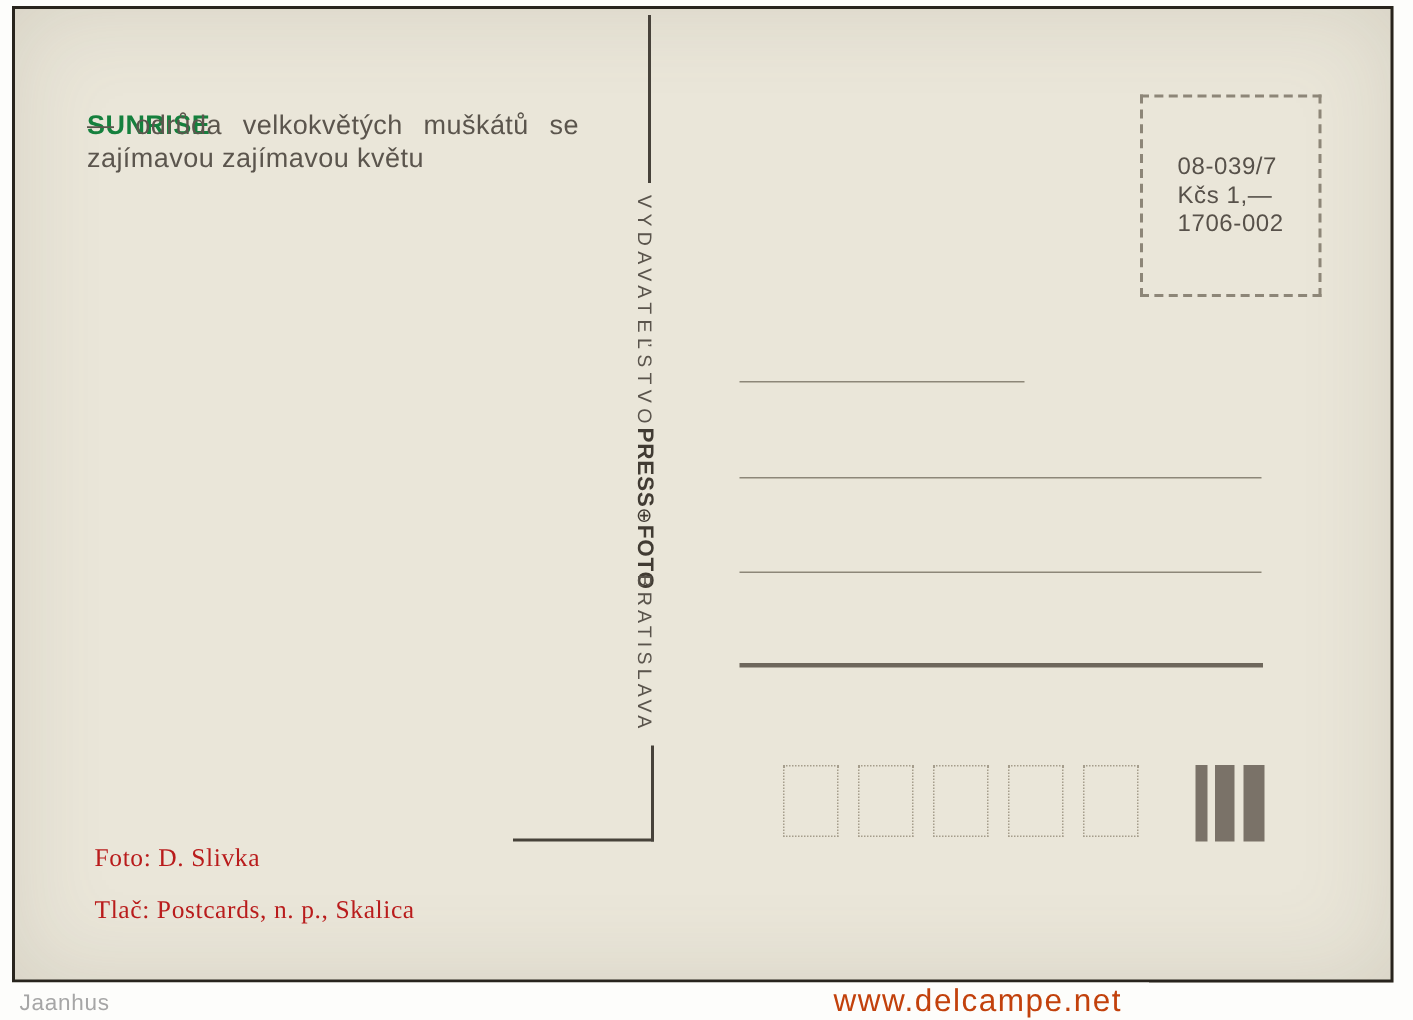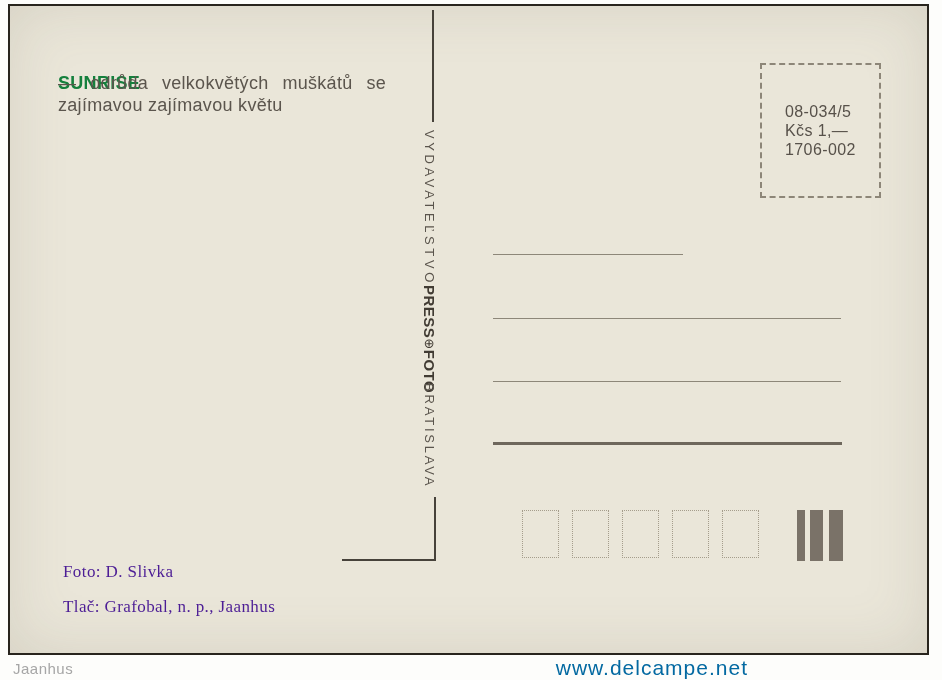--- a/index.html
+++ b/index.html
@@ -61,52 +61,52 @@
 
   
   .pbox{top:504px;width:37px;height:48px;border:1px dotted #a59d8c;box-sizing:border-box;}
   .pbox.b1{left:512px}.pbox.b2{left:562px}.pbox.b3{left:612px}.pbox.b4{left:662px}.pbox.b5{left:712px}
   .bar{top:504px;height:51px;background:#7a7268;}
   .bar.r1{left:787px;width:8px;}
   .bar.r2{left:800px;width:13px;}
   .bar.r3{left:819px;width:14px;}
 
   
-  .credit{font-family:"Liberation Serif",serif;font-size:17px;color:#4c1d95;letter-spacing:.4px;}
+  .credit{font-family:"Liberation Serif",serif;font-size:17px;color:#b91c1c;letter-spacing:.4px;}
   .credit.photo{left:53px;top:556px;}
   .credit.print{left:53px;top:591px;}
 
   
   .watermark{
     left:160px;top:272px;
     font-size:84px;line-height:86px;font-weight:700;
     color:rgba(122,116,104,.26);
     letter-spacing:2px;white-space:nowrap;
     pointer-events:none;
   }
 
   
   .footer{position:absolute;left:0;top:655px;width:766px;height:25px;background:#fdfdfb;}
   .seller{position:absolute;left:13px;top:5px;font-size:15px;color:#a6a6a6;letter-spacing:.5px;}
-  .site{position:absolute;right:18px;top:1px;font-size:21px;color:#0369a1;letter-spacing:1px;}
+  .site{position:absolute;right:18px;top:1px;font-size:21px;color:#c2410c;letter-spacing:1px;}
 </style>
 </head>
 <body>
 
 <div class="page">
 
   <div class="scan">
 
     <p class="desc">
         <b>SUNRISE</b>
         <span> — odrůda velkokvětých muškátů se zajímavou zajímavou květu</span>
       </p>
 
     <div class="stamp-box">
-      <div>08-034/5</div>
+      <div>08-039/7</div>
       <div>Kčs 1,—</div>
       <div>1706-002</div>
     </div>
 
     <div class="divider-top"></div>
 
     <div class="vtext pub-name">VYDAVATEĽSTVO</div>
 
     <div class="vtext pub-logo"><span style="position:static">PRESS</span><span class="globe">⊕</span><span style="position:static">FOTO</span></div>
 
@@ -123,21 +123,21 @@
     <div class="pbox b2"></div>
     <div class="pbox b3"></div>
     <div class="pbox b4"></div>
     <div class="pbox b5"></div>
 
     <div class="bar r1"></div>
     <div class="bar r2"></div>
     <div class="bar r3"></div>
 
     <div class="credit photo">Foto: D. Slivka</div>
-    <div class="credit print">Tlač: Grafobal, n. p., Jaanhus</div>
+    <div class="credit print">Tlač: Postcards, n. p., Skalica</div>
 
   </div>
 
   <div class="footer">
     <span class="seller">Jaanhus</span>
     <span class="site">www.delcampe.net</span>
   </div>
 
 </div>
 

